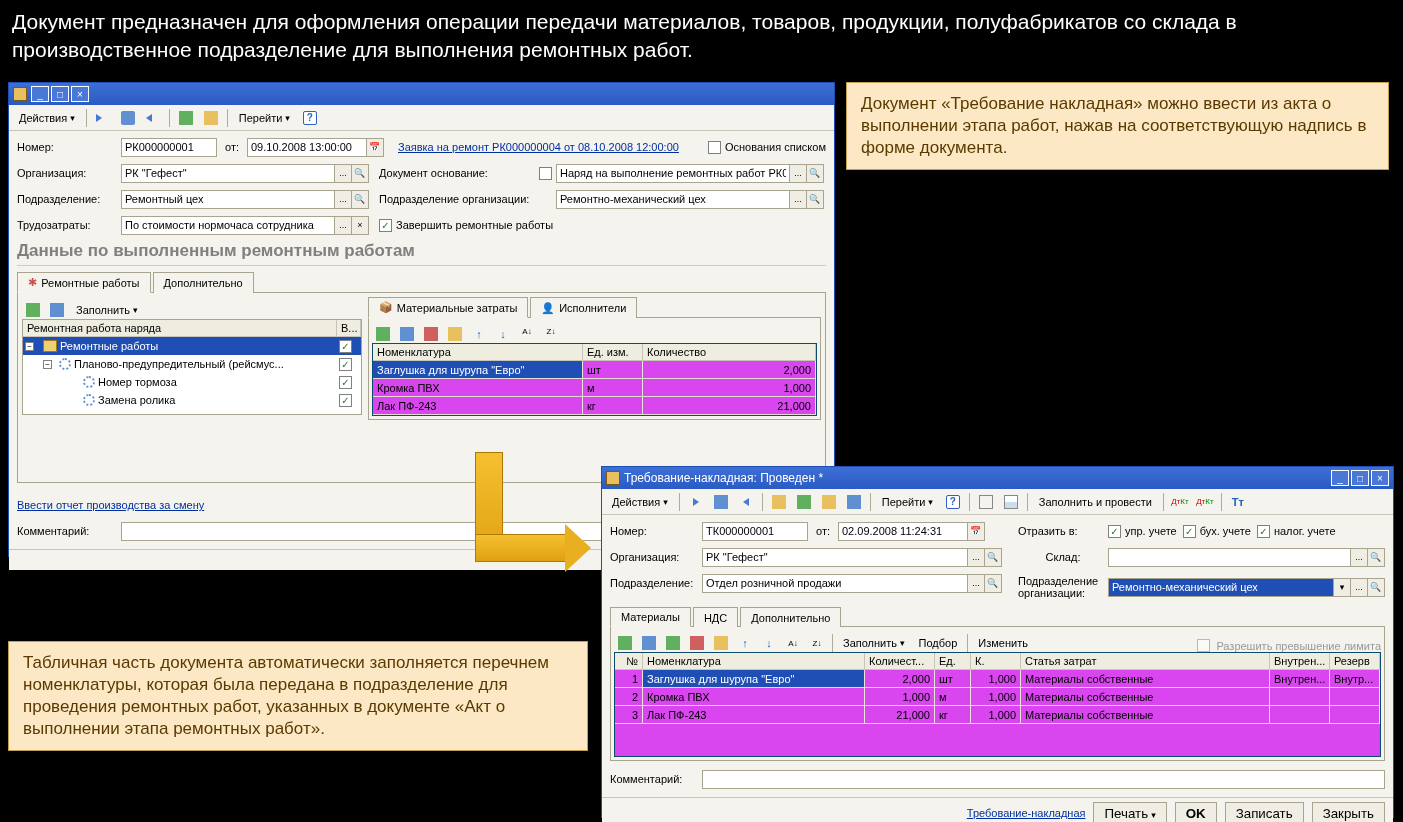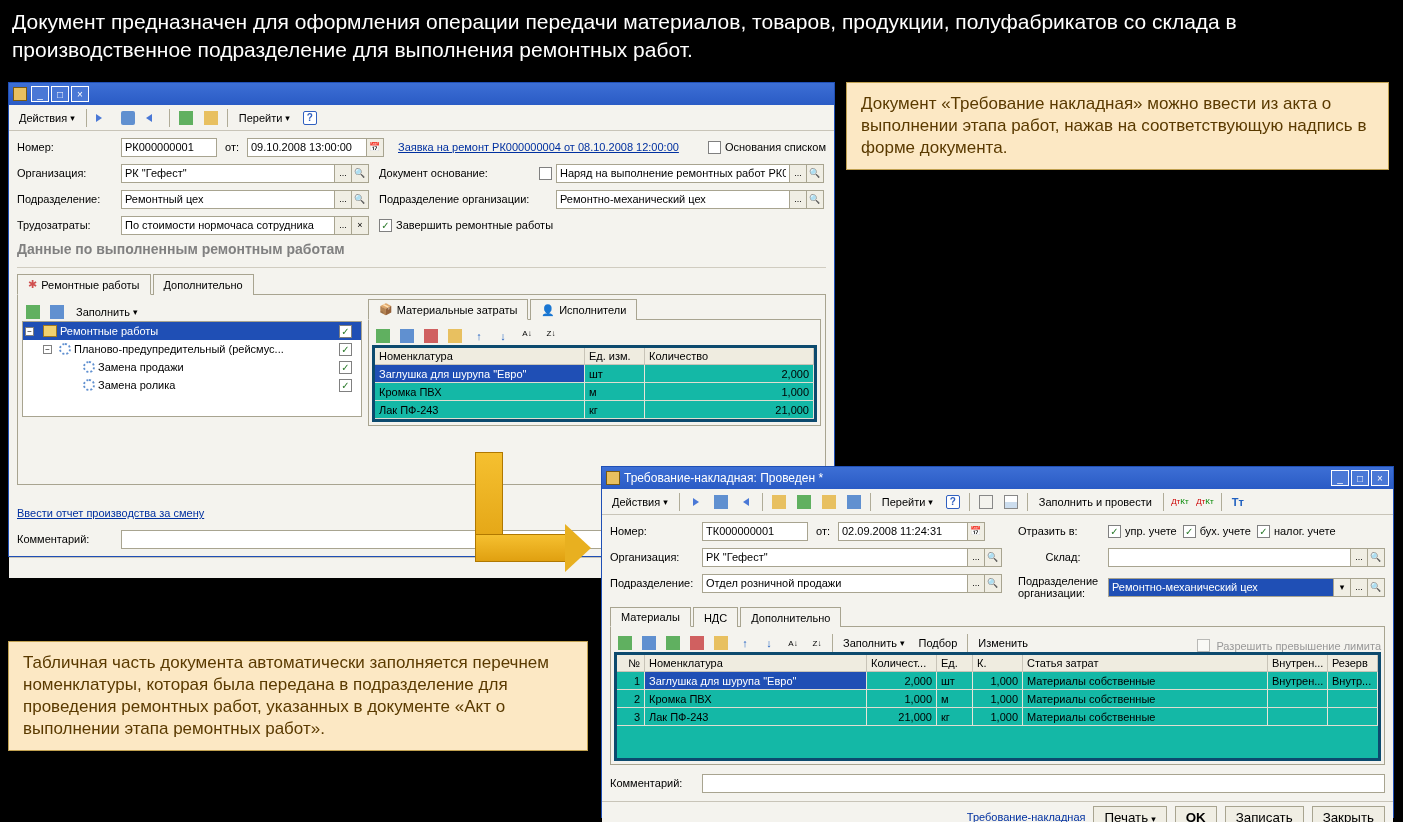--- a/index.html
+++ b/index.html
@@ -27,21 +27,21 @@
 .form-body { padding: 4px 8px; }
 .form-row { display: flex; align-items: center; height: 24px; margin-bottom: 2px; }
 .form-label { width: 104px; font-size: 11px; }
 .form-label2 { width: 160px; }
 .input { border: 1px solid #a8a490; background: #fff; height: 19px; font-size: 11px; padding: 0 3px; }
 .pick { width: 18px; height: 19px; border: 1px solid #a8a490; background: #f0eee4; font-size: 9px; display: flex; align-items: center; justify-content: center; margin-left: -1px; }
 .link { color: #0030a0; text-decoration: underline; font-size: 11px; }
 .checkbox { width: 13px; height: 13px; border: 1px solid #808080; background: #fff; display: flex; align-items: center; justify-content: center; font-size: 10px; margin-right: 4px; }
 .checked::after { content: "✓"; color: #2a7a2a; }
 
-.section-title { color: #808080; font-weight: bold; font-size: 14px; margin: 4px 0; border-bottom: 1px solid #d0ccc0; padding-bottom: 10px; }
+.section-title { color: #808080; font-weight: bold; font-size: 17px; margin: 4px 0; border-bottom: 1px solid #d0ccc0; padding-bottom: 4px; }
 
 .tabs { display: flex; border-bottom: 1px solid #a8a490; margin-top: 6px; }
 .tab { border: 1px solid #a8a490; border-bottom: none; padding: 3px 10px; background: #f4f3ee; font-size: 11px; margin-right: 2px; margin-bottom: -1px; display: flex; align-items: center; gap: 4px; }
 .tab.active { background: #f4f3ee; border-bottom: 1px solid #f4f3ee; }
 
 .tabpanel { border: 1px solid #a8a490; border-top: none; background: #f4f3ee; padding: 4px; }
 .two-col { display: flex; gap: 6px; }
 .col-left { width: 340px; }
 .col-right { flex: 1; }
 
@@ -51,21 +51,21 @@
 .tree { border: 1px solid #a8a490; background: #fff; }
 .tree-header { background: #efece0; border-bottom: 1px solid #c8c4b8; display: flex; font-size: 11px; }
 .tree-header .th { padding: 2px 4px; border-right: 1px solid #c8c4b8; }
 .tree-row { display: flex; align-items: center; height: 18px; font-size: 11px; }
 .tree-row .cell { padding: 0 2px; display: flex; align-items: center; }
 .tree-row.sel { background: #1f4fb5; color: #fff; }
 .folder-ico { width: 14px; height: 12px; background: #f0d070; border: 1px solid #a07820; margin-right: 3px; }
 .gear-ico { width: 12px; height: 12px; border: 2px dotted #6090d0; border-radius: 50%; margin-right: 3px; }
 .tree-toggle { width: 9px; height: 9px; border: 1px solid #808080; font-size: 8px; display: flex; align-items: center; justify-content: center; margin-right: 3px; background: #fff; color: #000; }
 
-.table { border: 3px solid #0c4a6e; background: #14b8a6; font-size: 11px; }
+.table { border: 1px solid #0c4a6e; background: #d946ef; font-size: 11px; }
 .table-header { display: flex; background: #efece0; border-bottom: 1px solid #c8c4b8; }
 .th2 { padding: 2px 4px; border-right: 1px solid #c8c4b8; }
 .table-row { display: flex; border-bottom: 1px solid #e0ddd0; height: 18px; align-items: center; }
 .td { padding: 0 4px; border-right: 1px solid #e8e5d8; height: 100%; display: flex; align-items: center; }
 .table-row.sel .td.first { background: #1f4fb5; color: #fff; }
 
 .footer-bar { border-top: 1px solid #c8c4b8; background: #f4f3ee; padding: 4px 8px; display: flex; align-items: center; justify-content: flex-end; gap: 8px; font-size: 11px; }
 .footer-btn { border: 1px solid #a8a490; background: #f0eee4; padding: 2px 10px; height: 22px; }
 
 .arrow-shape { position: absolute; pointer-events: none; }
@@ -190,20 +190,24 @@
           <div class="small-toolbar">
             <button class="tbtn icon">
                 <span class="ico ico-green"></span>
               </button>
             <button class="tbtn icon">
                 <span class="ico ico-blue"></span>
               </button>
             <button class="tbtn dropdown-caret">Заполнить</button>
           </div>
           <div class="tree" style="height:96px;">
+            <div class="tree-header">
+              <div class="th" style="flex:1;">Ремонтная работа наряда</div>
+              <div class="th" style="width:24px;">В...</div>
+            </div>
             <div class="tree-row sel">
               <div class="cell" style="width:18px;">
                   <div class="tree-toggle">−</div>
                 </div>
               <div class="cell" style="flex:1;">
                   <div class="folder-ico"></div>
                   <span>Ремонтные работы</span>
                 </div>
               <div class="cell" style="width:24px;">
                   <div class="checkbox checked" style="background:#fff;"></div>
@@ -218,21 +222,21 @@
                   <span>Планово-предупредительный (рейсмус...</span>
                 </div>
               <div class="cell" style="width:24px;">
                   <div class="checkbox checked"></div>
                 </div>
             </div>
             <div class="tree-row">
               <div class="cell" style="width:58px;"></div>
               <div class="cell" style="flex:1;">
                   <div class="gear-ico"></div>
-                  <span>Замена продажи</span>
+                  <span>Номер тормоза</span>
                 </div>
               <div class="cell" style="width:24px;">
                   <div class="checkbox checked"></div>
                 </div>
             </div>
             <div class="tree-row">
               <div class="cell" style="width:58px;"></div>
               <div class="cell" style="flex:1;">
                   <div class="gear-ico"></div>
                   <span>Замена ролика</span>
@@ -300,21 +304,21 @@
               <div class="table-row">
                 <div class="td" style="width:210px;">Лак ПФ-243</div>
                 <div class="td" style="width:60px;">кг</div>
                 <div class="td" style="flex:1;justify-content:flex-end;">21,000</div>
               </div>
             </div>
           </div>
         </div>
       </div>
     </div>
-    <div style="margin-top:22px;"><span class="link">Ввести отчет производства за смену</span></div>
+    <div style="margin-top:16px;"><span class="link">Ввести отчет производства за смену</span></div>
 
     <div class="form-row" style="margin-top:8px;">
       <div class="form-label">Комментарий:</div>
       <input class="input" style="flex: 1 1 0%;">
     </div>
   </div>
   <div class="footer-bar">
     <span class="link">Акт на приемку … удование из рем</span>
   </div>
 </div>

